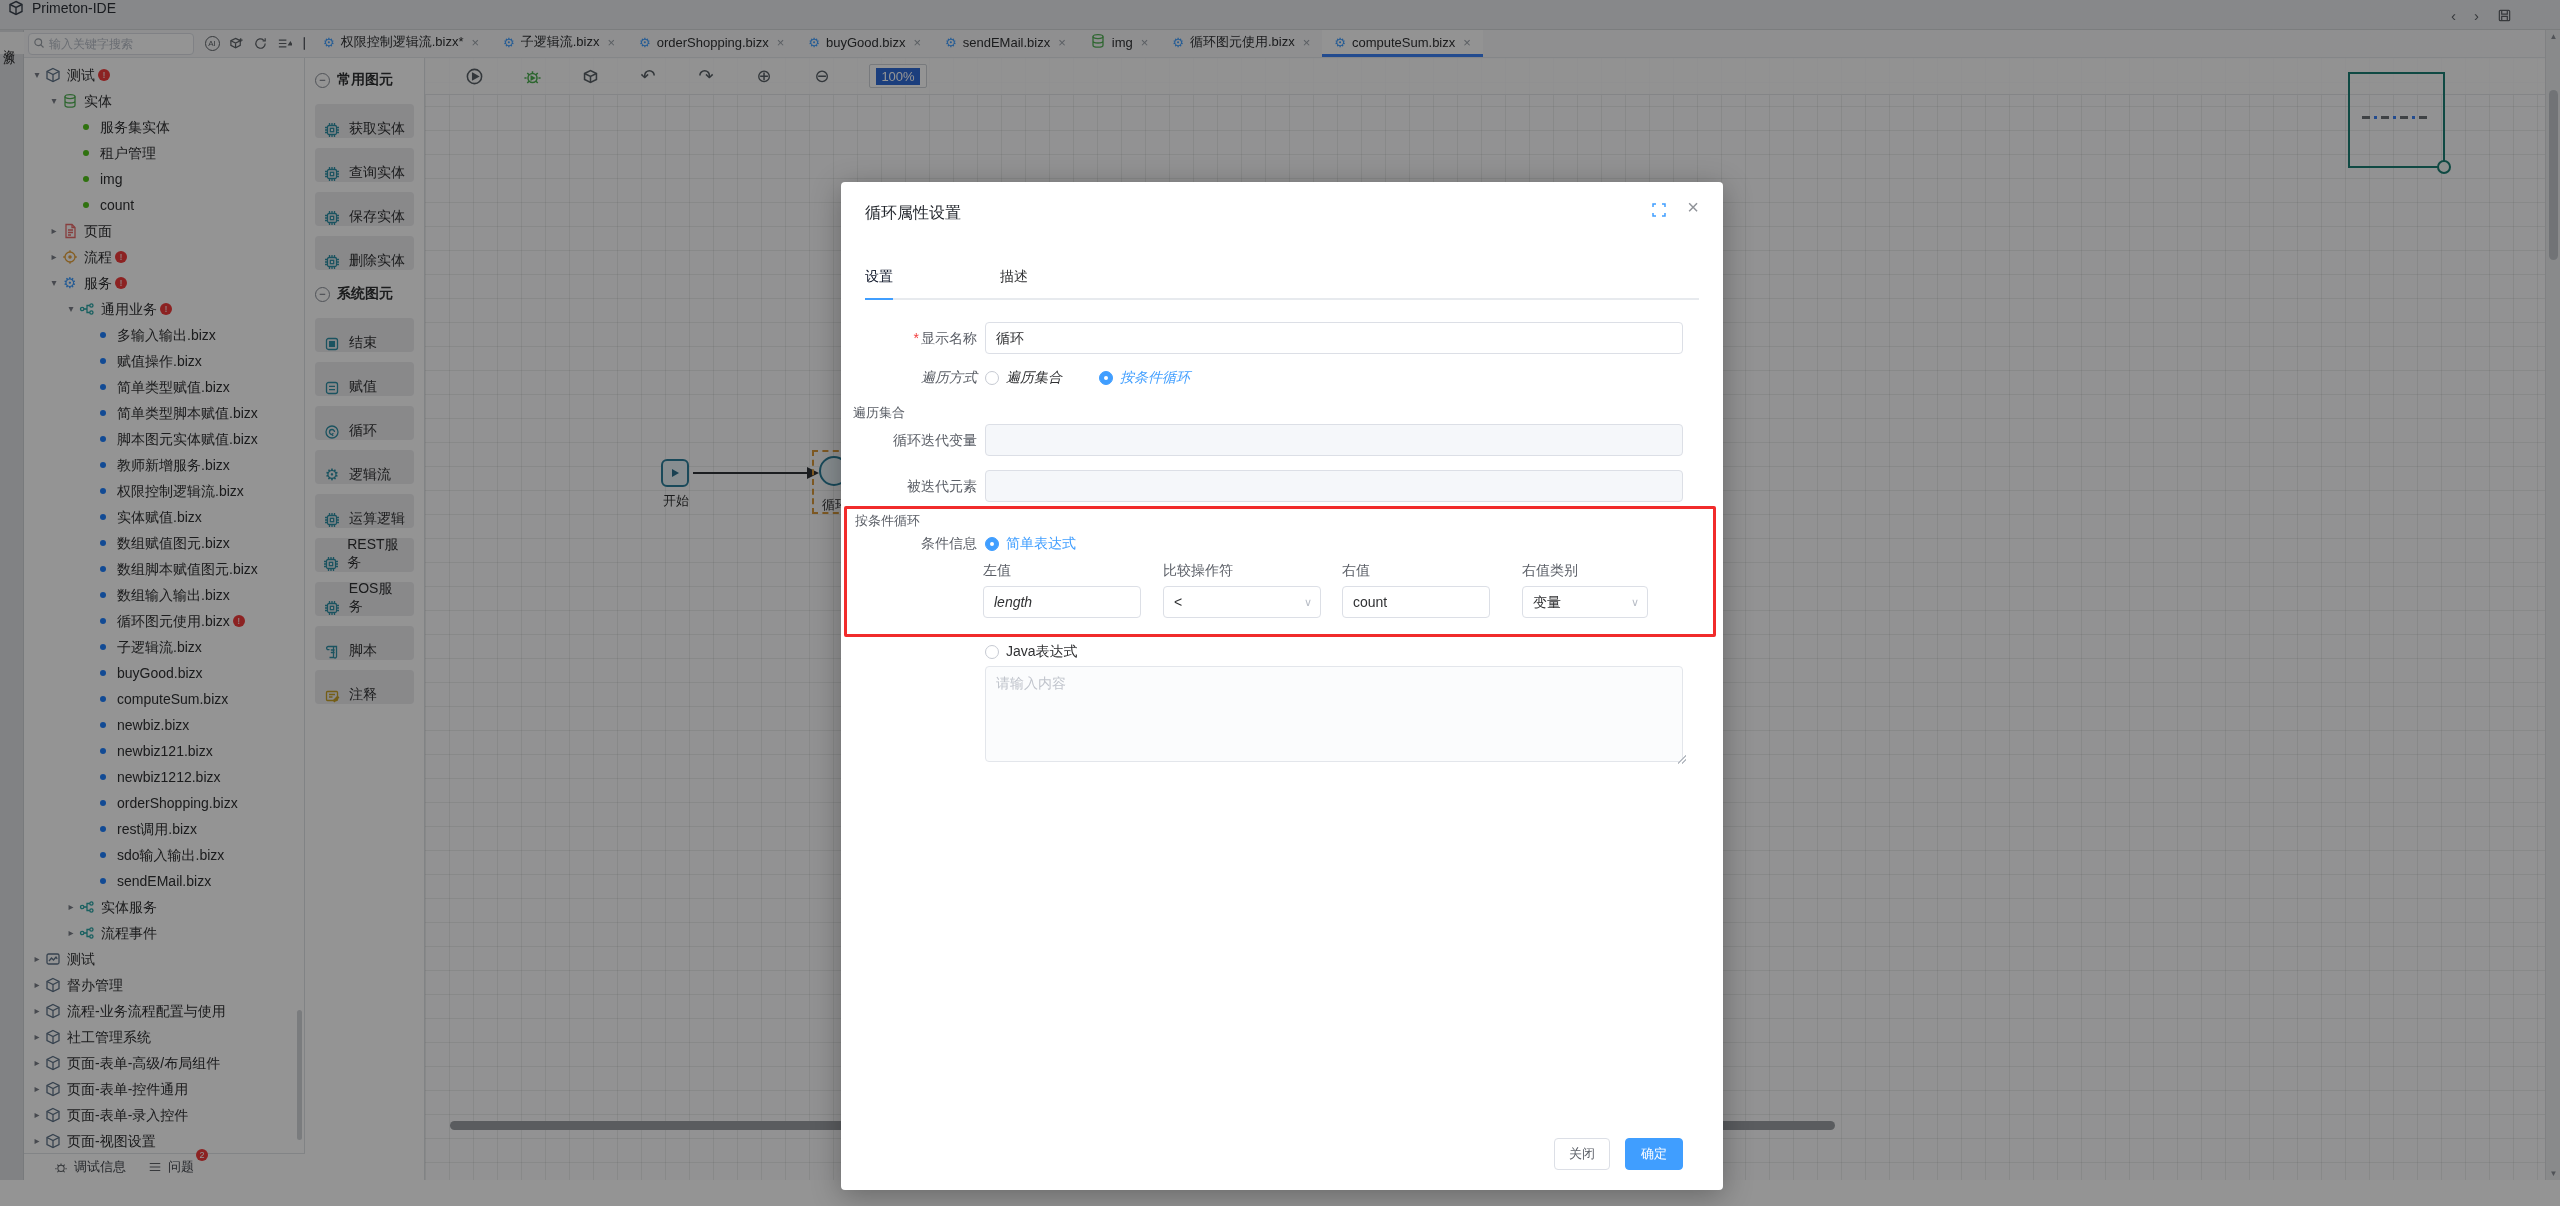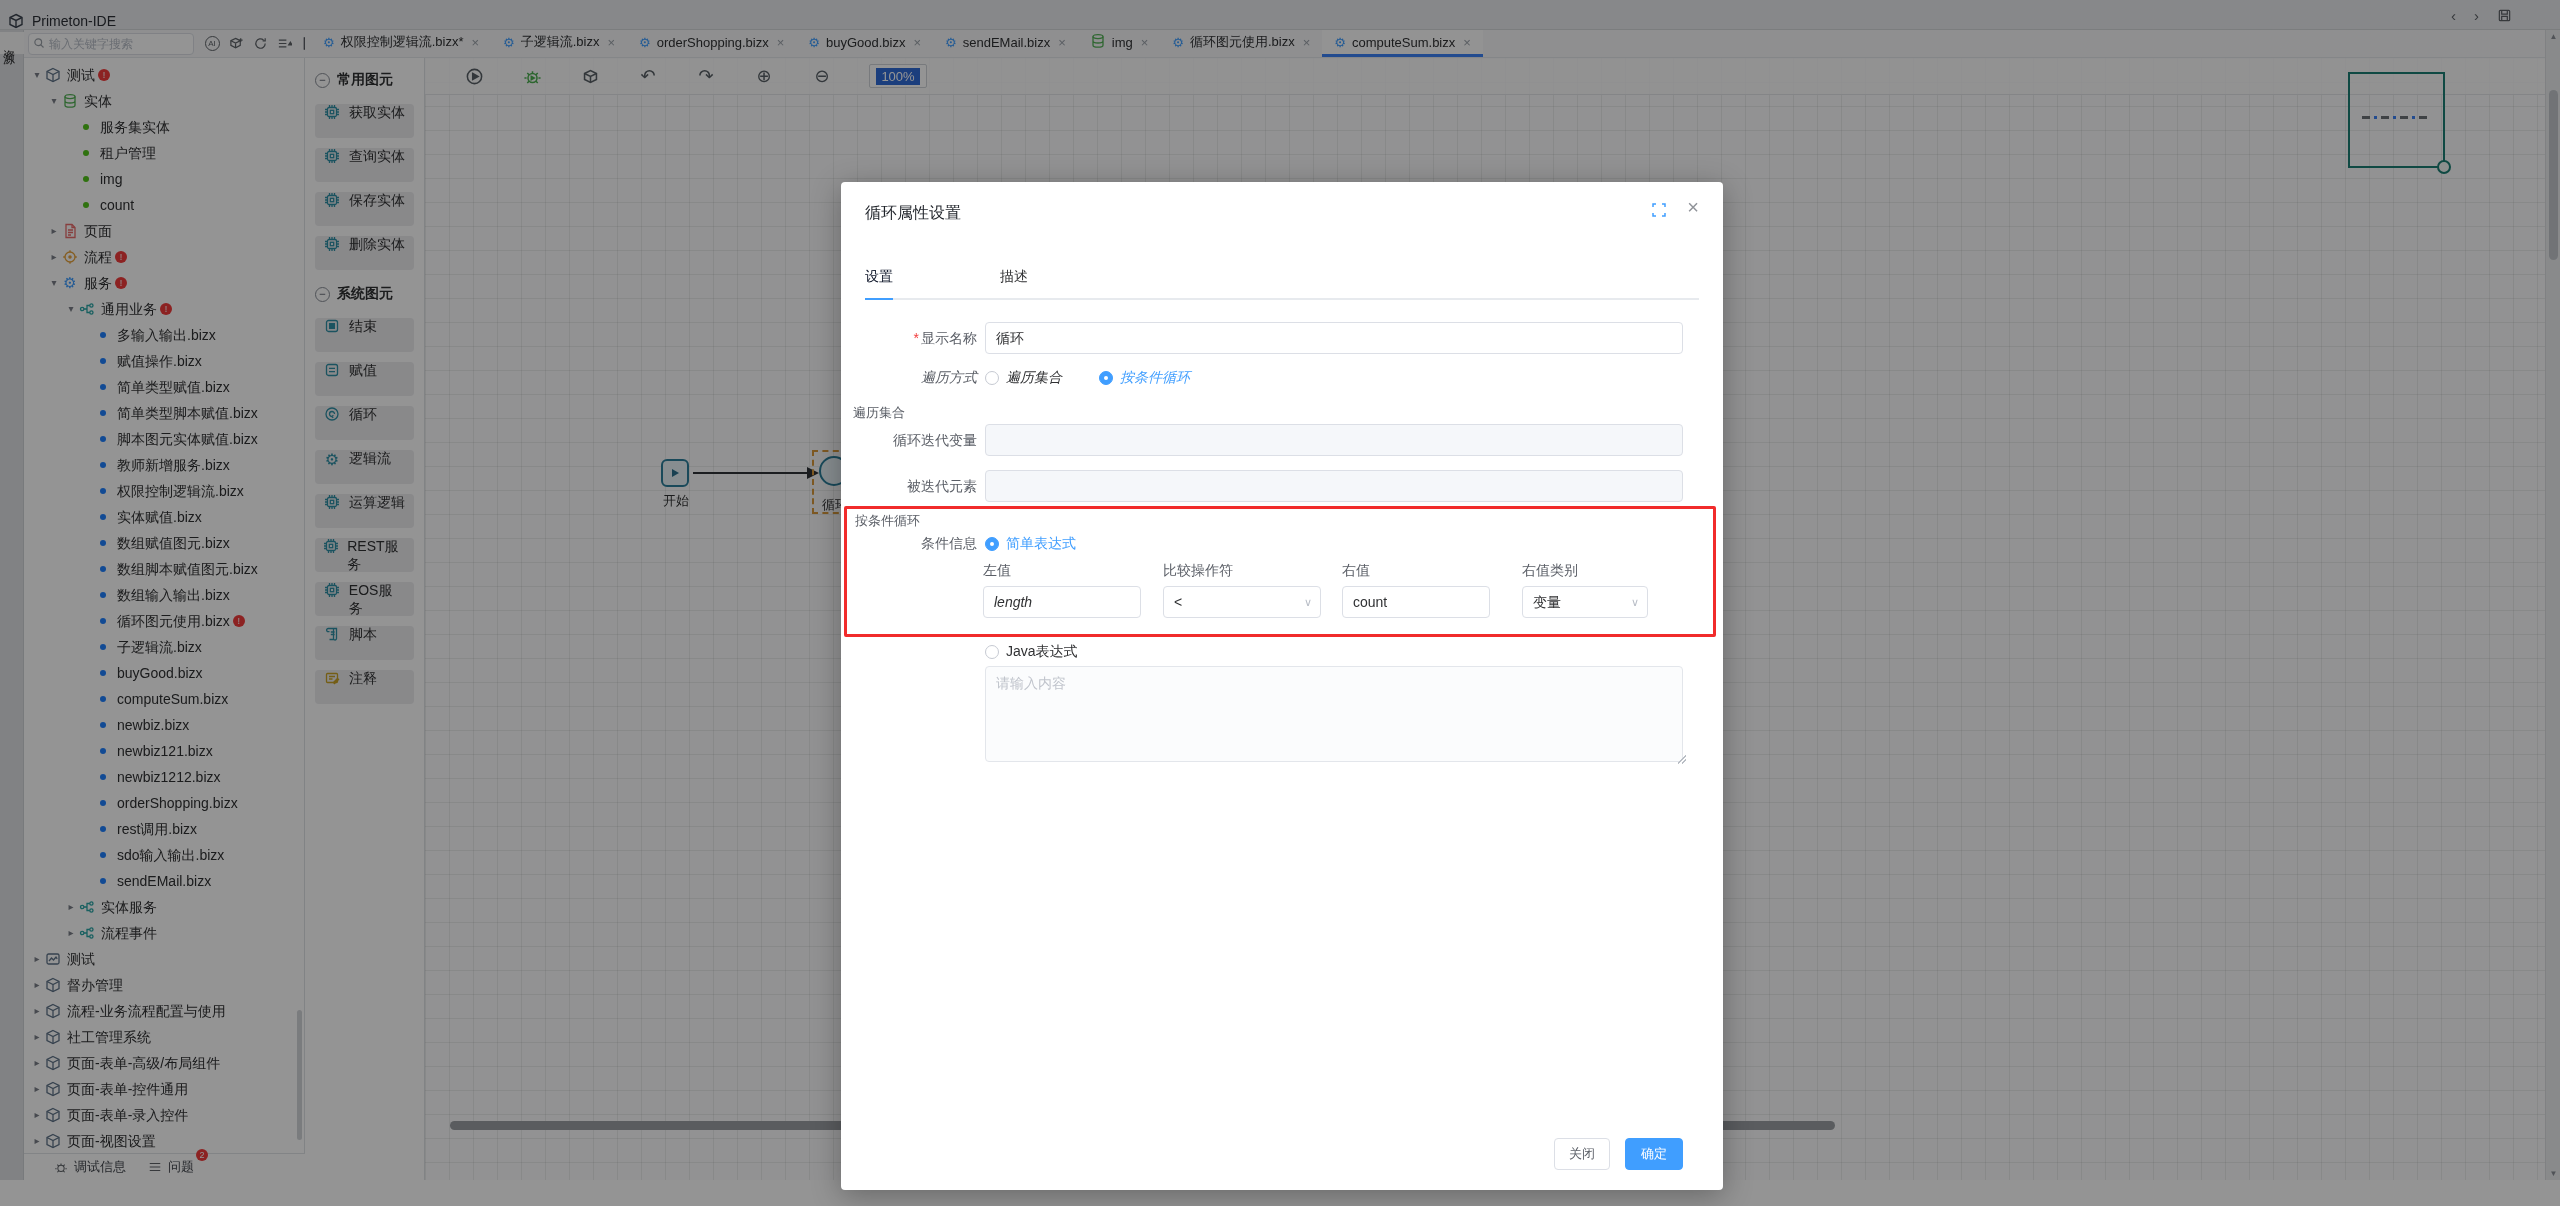--- a/index.html
+++ b/index.html
@@ -1,21 +1,21 @@
 <!DOCTYPE html>
 <html><head>
 <meta charset="utf-8">
 <style>
   * { margin:0; padding:0; box-sizing:border-box; }
   html,body { width:2560px; height:1206px; overflow:hidden; }
   body { font-family:"Liberation Sans","DejaVu Sans",sans-serif; font-size:14px; color:#303133; background:#fff; }
   .app { position:relative; width:2560px; height:1206px; overflow:hidden; background:#fff; }
 
   
-  .titlebar { position:absolute; left:0; top:0; width:2560px; height:30px; background:#e9ebee; border-bottom:1px solid #d4d7da; display:flex; align-items:flex-end; padding:0 8px; }
+  .titlebar { position:absolute; left:0; top:0; width:2560px; height:30px; background:#e9ebee; border-bottom:1px solid #d4d7da; display:flex; align-items:flex-start; padding:0 8px; }
   .titlebar .logo { display:inline-flex; margin-right:8px; }
   .titlebar .app-title { font-size:14px; color:#2b2f36; font-weight:500; }
   .win-ctrls { position:absolute; right:48px; top:0; height:30px; display:flex; align-items:center; gap:18px; color:#5f6368; font-size:15px; }
   .win-ctrls span { cursor:pointer; display:inline-flex; align-items:center; }
 
   
   .rail { position:absolute; left:0; top:30px; width:24px; height:1150px; background:#dfe1e4; border-right:1px solid #cfd2d6; }
   .rail-tab { margin-top:2px; width:24px; padding:8px 0; background:#fafafa; color:#303133; font-size:12px; writing-mode:vertical-lr; text-align:center; letter-spacing:3px; }
 
   
@@ -44,21 +44,21 @@
   .tabbar { position:absolute; left:305px; top:30px; width:2240px; height:28px; background:#f6f7f9; border-bottom:1px solid #e4e7ea; display:flex; align-items:stretch; padding-left:6px; }
   .ftab { display:flex; align-items:center; gap:6px; padding:0 12px; font-size:13px; color:#303133; cursor:pointer; border-bottom:3px solid transparent; }
   .ftab.active { background:#fdfdfd; border-bottom:3px solid #3b82f6; }
   .ftab .tclose { color:#9aa0a8; font-size:13px; margin-left:2px; }
   .ftab .gear { color:#409eff; font-size:13px; }
 
   
   .palette { position:absolute; left:305px; top:58px; width:120px; height:1122px; background:#fff; border-right:1px solid #dfe2e6; padding:8px 10px; }
   .pal-sec { display:flex; align-items:center; gap:7px; font-size:14px; font-weight:bold; color:#303133; height:28px; }
   .pal-sec .minus { width:15px; height:15px; border:1px solid #8a8f98; border-radius:50%; display:inline-flex; align-items:center; justify-content:center; color:#8a8f98; font-size:11px; line-height:1; }
-  .pal-item { height:34px; margin:10px 0; background:#ececee; border-radius:4px; display:flex; align-items:flex-start; gap:8px; padding:0 8px; font-size:14px; color:#303133; cursor:grab; }
+  .pal-item { height:34px; margin:10px 0; background:#ececee; border-radius:4px; display:flex; align-items:flex-end; gap:8px; padding:0 8px; font-size:14px; color:#303133; cursor:grab; }
   .pal-item .picon { display:inline-flex; width:18px; justify-content:center; }
 
   
   .canvas { position:absolute; left:425px; top:58px; width:2120px; height:1122px; background:#fbfcfd;
             background-image:linear-gradient(#00000010 1px, transparent 1px),linear-gradient(90deg,#00000010 1px, transparent 1px);
             background-size:24px 24px; overflow:hidden; }
   .ctoolbar { position:absolute; left:0; top:0; width:100%; height:37px; display:flex; align-items:center; gap:36px; padding-left:38px; color:#596066; border-bottom:1px solid #e3e6e9; background:rgba(250,251,252,.85); }
   .ctoolbar .tbtn { display:inline-flex; align-items:center; justify-content:center; width:22px; height:22px; font-size:18px; cursor:pointer; }
   .zoombox { width:58px; height:24px; border:1px solid #cfd3d8; background:#fff; border-radius:2px; display:flex; align-items:center; justify-content:center; }
   .zoombox .zsel { background:#2f6bd8; color:#fff; font-size:13px; padding:1px 5px; }

